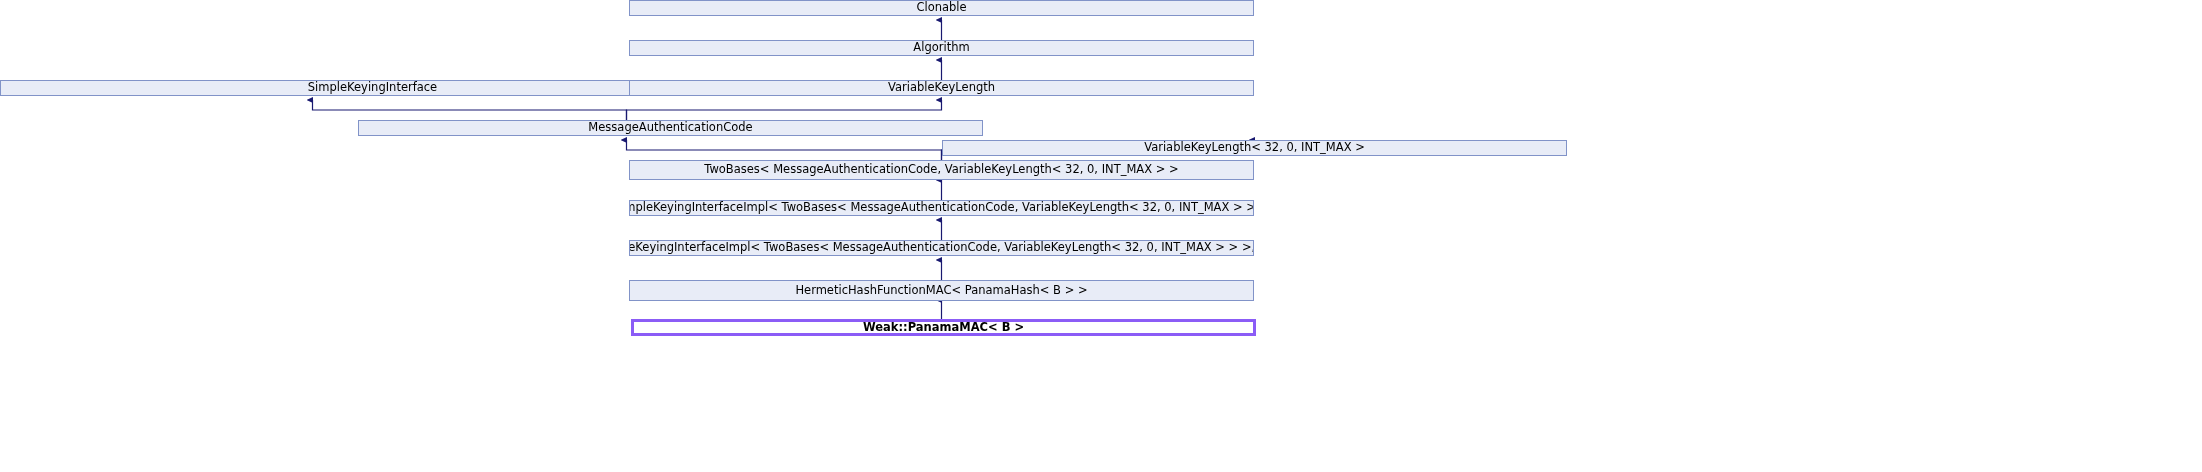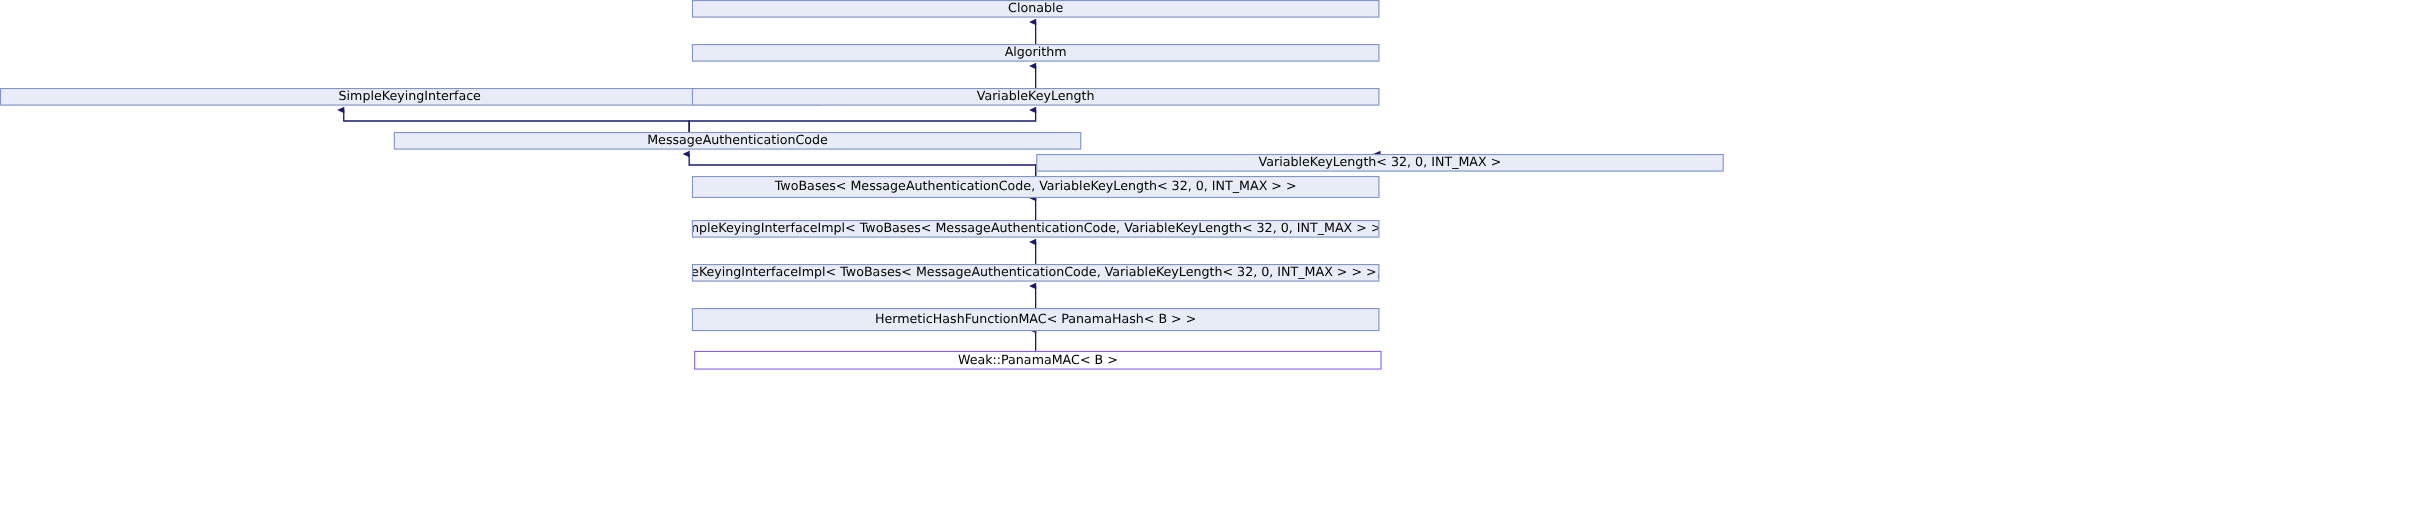--- a/index.html
+++ b/index.html
@@ -36,21 +36,22 @@
     white-space: nowrap;
     overflow: hidden;
     cursor: pointer;
   }
   .node.base {
     background: #e8ecf7;
     border: 1px solid #8193c8;
   }
   .node.current {
     background: #ffffff;
-    border: 1px solid #8b5cf6;
+    border: 3px solid #8b5cf6;
+    font-weight: bold;
   }
   .node span {
     display: block;
     padding: 0 4px;
   }
 </style>
 </head>
 <body>
 
 <div id="diagram">

